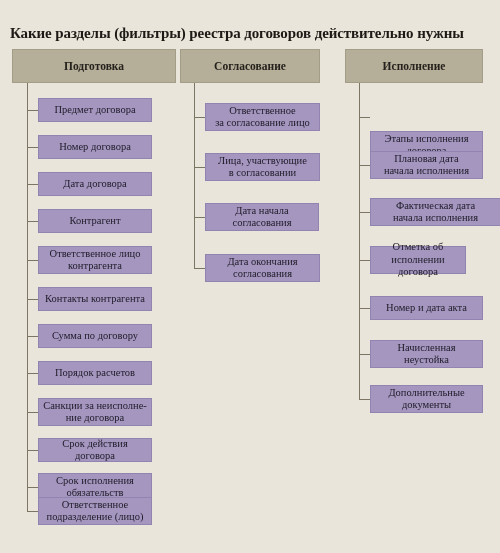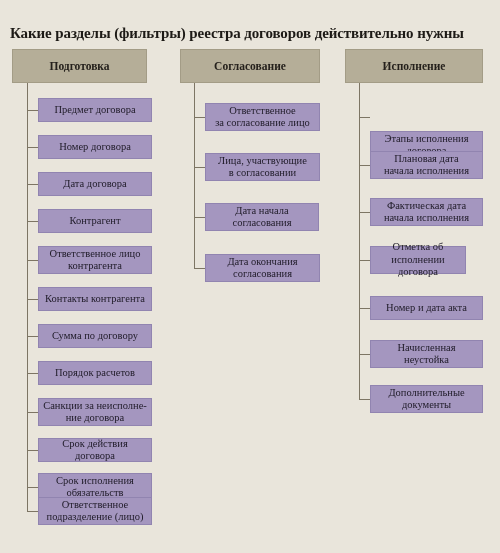--- a/index.html
+++ b/index.html
@@ -90,21 +90,21 @@
   }
 </style>
 </head>
 <body>
 
 <div id="diagram-root">
 
   <div id="chart-title">Какие разделы (фильтры) реестра договоров действительно нужны</div>
 
   <div class="column">
-    <div class="col-header" style="left:12px; width:135px;">Подготовка</div>
+    <div class="col-header" style="left:12px; width:164px;">Подготовка</div>
     <div class="spine" style="left:27px; top:83px; height:428px;"></div>
 
     <div class="connector" style="left:27px; top:110px; width:11px;"></div>
     <div class="node" style="left:38px; top:98px; width:114px; height:24px;">
       <span>Предмет договора</span>
     </div>
 
     <div class="connector" style="left:27px; top:147px; width:11px;"></div>
     <div class="node" style="left:38px; top:135px; width:114px; height:24px;">
       <span>Номер договора</span>
@@ -204,21 +204,21 @@
 договора</span>
     </div>
 
     <div class="connector" style="left:359px; top:165px; width:11px;"></div>
     <div class="node" style="left:370px; top:151px; width:113px; height:28px;">
       <span>Плановая дата
 начала исполнения</span>
     </div>
 
     <div class="connector" style="left:359px; top:212px; width:11px;"></div>
-    <div class="node" style="left:370px; top:198px; width:113px; height:28px;">
+    <div class="node" style="left:370px; top:198px; width:131px; height:28px;">
       <span>Фактическая дата
 начала исполнения</span>
     </div>
 
     <div class="connector" style="left:359px; top:260px; width:11px;"></div>
     <div class="node" style="left:370px; top:246px; width:96px; height:28px;">
       <span>Отметка об исполнении
 договора</span>
     </div>
 

